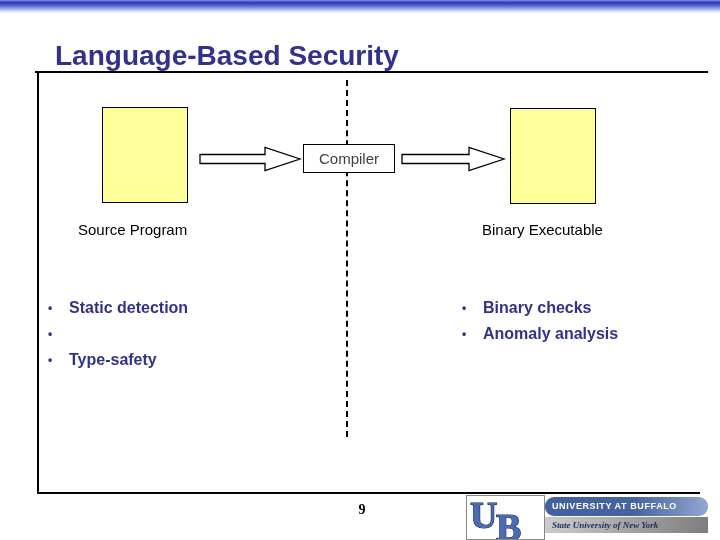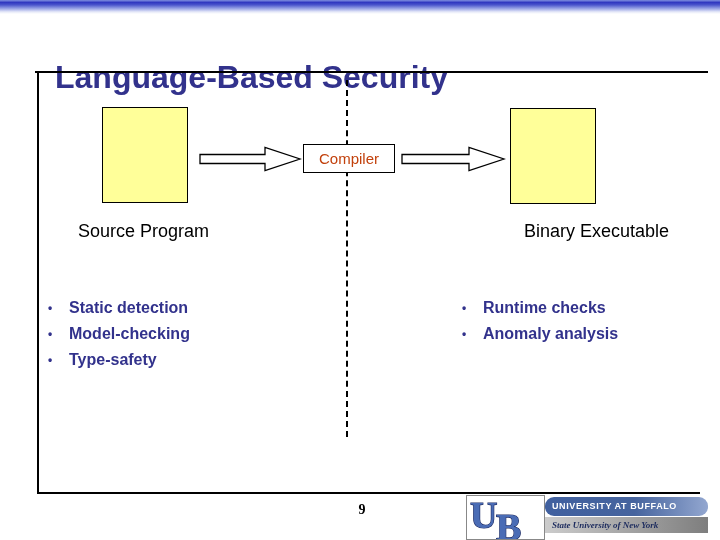--- a/index.html
+++ b/index.html
@@ -12,48 +12,48 @@
   }
   .slide { position:absolute; left:0; top:0; width:720px; height:540px; background:#fff; }
 
   .top-bar {
     position:absolute; left:0; top:0; width:720px; height:14px;
     background:linear-gradient(180deg,#8090e0 0%,#3038c0 18%,#4a55cc 35%,#9ba6e6 62%,#e6e9f8 85%,#ffffff 100%);
   }
 
   .title {
     position:absolute; left:55px; top:40px;
-    font-size:32px; font-weight:bold; color:#32328c; white-space:nowrap;margin-top:19px;
+    font-size:28px; font-weight:bold; color:#32328c; white-space:nowrap;
   }
   .title-underline { position:absolute; left:35px; top:71px; width:673px; height:2px; background:#000; }
   .content-frame {
     position:absolute; left:37px; top:73px; width:663px; height:421px;
     border-left:2px solid #000; border-bottom:2px solid #000;
   }
 
   .dashed-divider { position:absolute; left:346px; top:80px; height:357px; width:0; border-left:2px dashed #000; }
 
   .flow-box { position:absolute; width:86px; height:96px; background:#ffff99; border:1px solid #000; }
   #source-box { left:102px; top:107px; }
   #binary-box { left:510px; top:108px; }
 
   .compiler-box {
     position:absolute; left:303px; top:144px; width:92px; height:29px;
     background:#fff; border:1px solid #000;
     display:flex; align-items:center; justify-content:center;
-    font-size:15px; color:#c2410c;
+    font-size:15px; color:#404040;
   }
 
   .arrow { position:absolute; }
   #arrow-left  { left:199px; top:146px; }
   #arrow-right { left:401px; top:146px; }
 
-  .flow-label { position:absolute; font-size:18px; color:#000; white-space:nowrap; }
+  .flow-label { position:absolute; font-size:15px; color:#000; white-space:nowrap; }
   #source-label { left:78px;  top:221px; }
-  #binary-label { left:482px; top:221px;margin-left:42px; }
+  #binary-label { left:482px; top:221px; }
 
   .bullet-list { position:absolute; list-style:none; }
   .bullet-list li { display:flex; align-items:center; height:26px; font-size:16px; font-weight:bold; color:#32328c; white-space:nowrap; }
   .bullet-list .b { width:21px; font-size:12px; color:#32328c; }
   #left-list  { left:48px;  top:295px; }
   #right-list { left:462px; top:295px; }
 
   .page-number {
     position:absolute; left:350px; top:502px; width:24px; text-align:center;
     font-family:"Liberation Serif", serif; font-weight:bold; font-size:14px; color:#000;
@@ -107,32 +107,31 @@
   <div class="flow-label" id="source-label">Source Program</div>
   <div class="flow-label" id="binary-label">Binary Executable</div>
 
   <ul class="bullet-list" id="left-list">
     <li>
       <span class="b">•</span>
       <span>Static detection</span>
     </li>
     <li>
       <span class="b">•</span>
-      <span>Model-checking</span>
     </li>
     <li>
       <span class="b">•</span>
       <span>Type-safety</span>
     </li>
   </ul>
 
   <ul class="bullet-list" id="right-list">
     <li>
       <span class="b">•</span>
-      <span>Runtime checks</span>
+      <span>Binary checks</span>
     </li>
     <li>
       <span class="b">•</span>
       <span>Anomaly analysis</span>
     </li>
   </ul>
 
   <div class="page-number">9</div>
 
   <div class="logo-panel">

